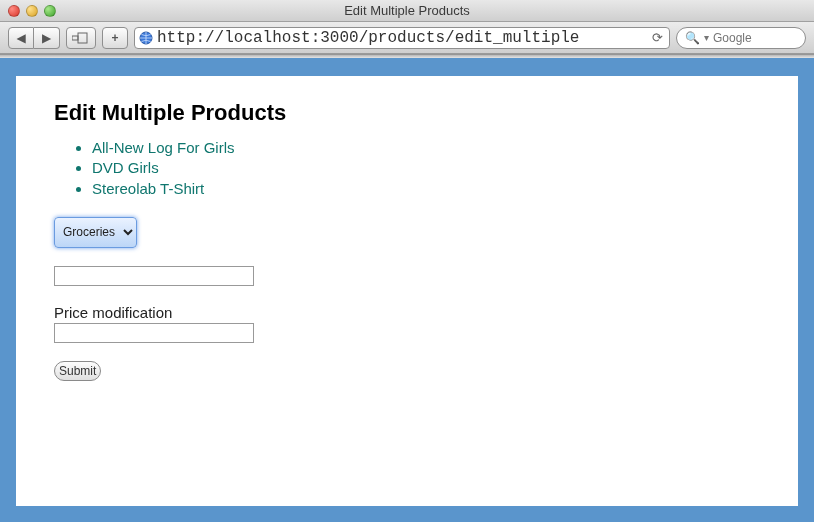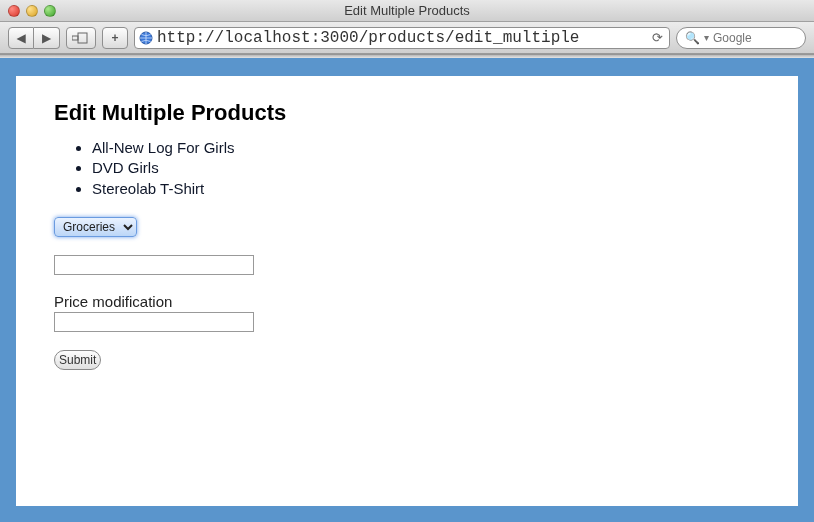--- a/index.html
+++ b/index.html
@@ -141,35 +141,35 @@
     font-weight: bold;
     color: #000;
     margin-bottom: 12px;
   }
   .page ul {
     margin-left: 38px;
     margin-bottom: 18px;
   }
   .page ul li {
     font-size: 15px;
-    color: #0f172a;
+    color: #0f766e;
     line-height: 1.35;
   }
   .field {
     margin-bottom: 18px;
   }
   .field label {
     display: block;
     font-size: 15px;
     color: #222;
     margin-bottom: 2px;
   }
   .aqua-select {
     font-size: 12px;
-    height: 20px;
+    height: 31px;
     border: 1px solid #6a9be0;
     border-radius: 4px;
     background: linear-gradient(#eaf2ff, #bcd6f7);
     box-shadow: 0 0 4px rgba(80,140,230,0.8);
     padding: 0 4px;
     color: #222;
   }
   .aqua-select.narrow { width: 50px; }
   input[type=text].tf {
     width: 200px;

